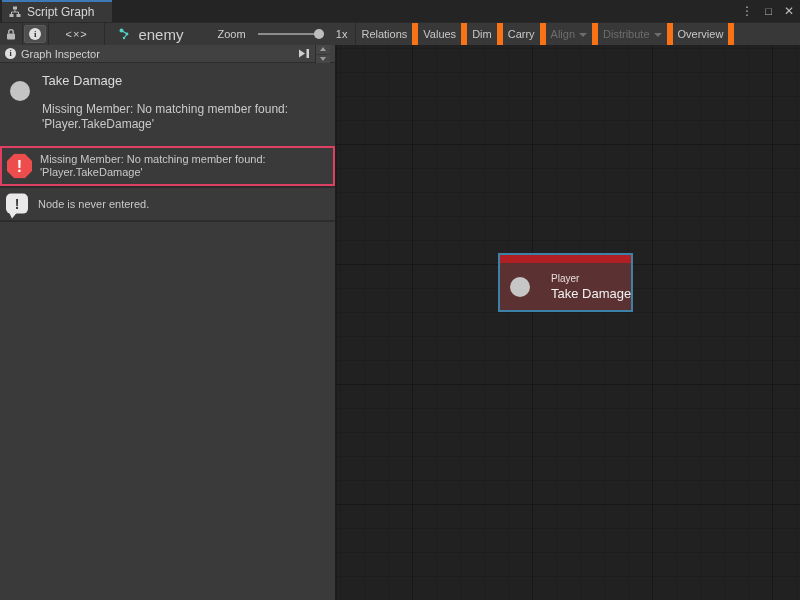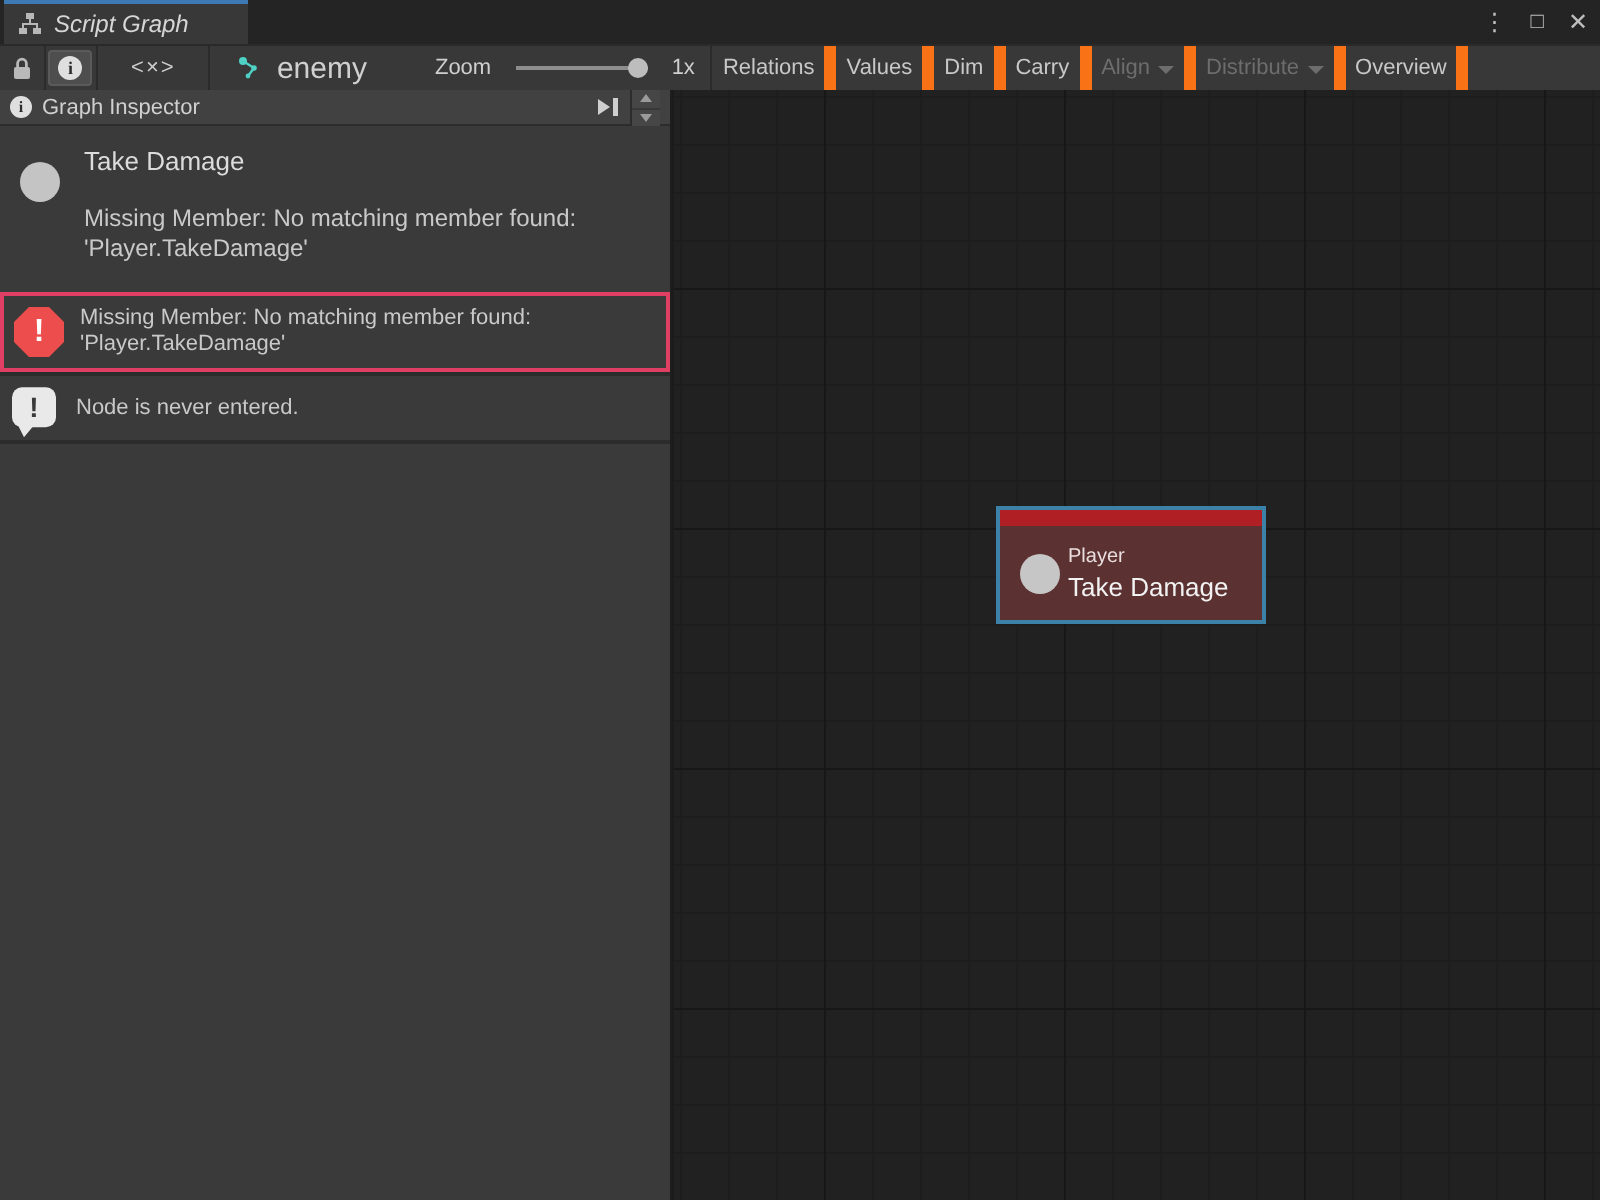--- a/index.html
+++ b/index.html
@@ -6,23 +6,23 @@
   html,body { width:800px; height:600px; overflow:hidden; }
   body {
     font-family:"Liberation Sans","DejaVu Sans",sans-serif;
     background:#1b1b1b; position:relative; color:#c8c8c8;
     -webkit-font-smoothing:antialiased;
   }
 
   
   .titlebar { position:absolute; left:0; top:0; width:800px; height:22px; background:#242424; }
   .tab {
-    position:absolute; left:2px; top:0; width:122px; height:22px;
+    position:absolute; left:2px; top:0; width:110px; height:22px;
     background:#383838; border-top:2px solid var(--accent-blue,#3d7ab5);
-    display:flex; align-items:center; gap:6px; padding:0 7px; cursor:default;font-style:italic;
+    display:flex; align-items:center; gap:6px; padding:0 7px; cursor:default;
   }
   .tab-label { font-size:12px; color:#d6d6d6; white-space:nowrap; }
   .win-controls { position:absolute; right:6px; top:0; height:22px; display:flex; align-items:center; gap:12px; }
   .win-controls span { color:#bdbdbd; font-size:12px; line-height:22px; cursor:default; }
   .win-controls .maxi { font-size:11px; }
 
   
   .toolbar {
     position:absolute; left:0; top:22px; width:800px; height:23px;
     background:#383838; border-top:1px solid #2a2a2a; display:flex; align-items:stretch;
@@ -119,21 +119,21 @@
       linear-gradient(to bottom, var(--grid-minor,#1d1d1d) 1px, transparent 1px);
     background-size:120px 120px,120px 120px,24px 24px,24px 24px;
     background-position:75px 99px,75px 99px,75px 99px,75px 99px;
   }
   .gnode {
     position:absolute; left:161px; top:208px; width:135px; height:59px;
     border:2px solid var(--node-selection,#3c81a8); background:var(--node-body,#5b3132);
     display:flex; flex-direction:column;
   }
   .gnode-header { height:8px; background:var(--node-header,#b01f24); flex:none; }
-  .gnode-body { flex:1; display:flex; align-items:center; padding:0 10px; gap:4px; }
+  .gnode-body { flex:1; display:flex; align-items:center; padding:0 10px; gap:21px; }
   .gnode-circle { width:20px; height:20px; border-radius:50%; background:#c6c6c6; flex:none; }
   .gnode-cat { font-size:10px; color:#e9dddd; margin-bottom:2px; }
   .gnode-title { font-size:13px; color:#f2f2f2; white-space:nowrap; }
 </style>
 </head>
 <body>
 
 <div class="titlebar">
   <div class="tab">
     <span style="display:flex">

